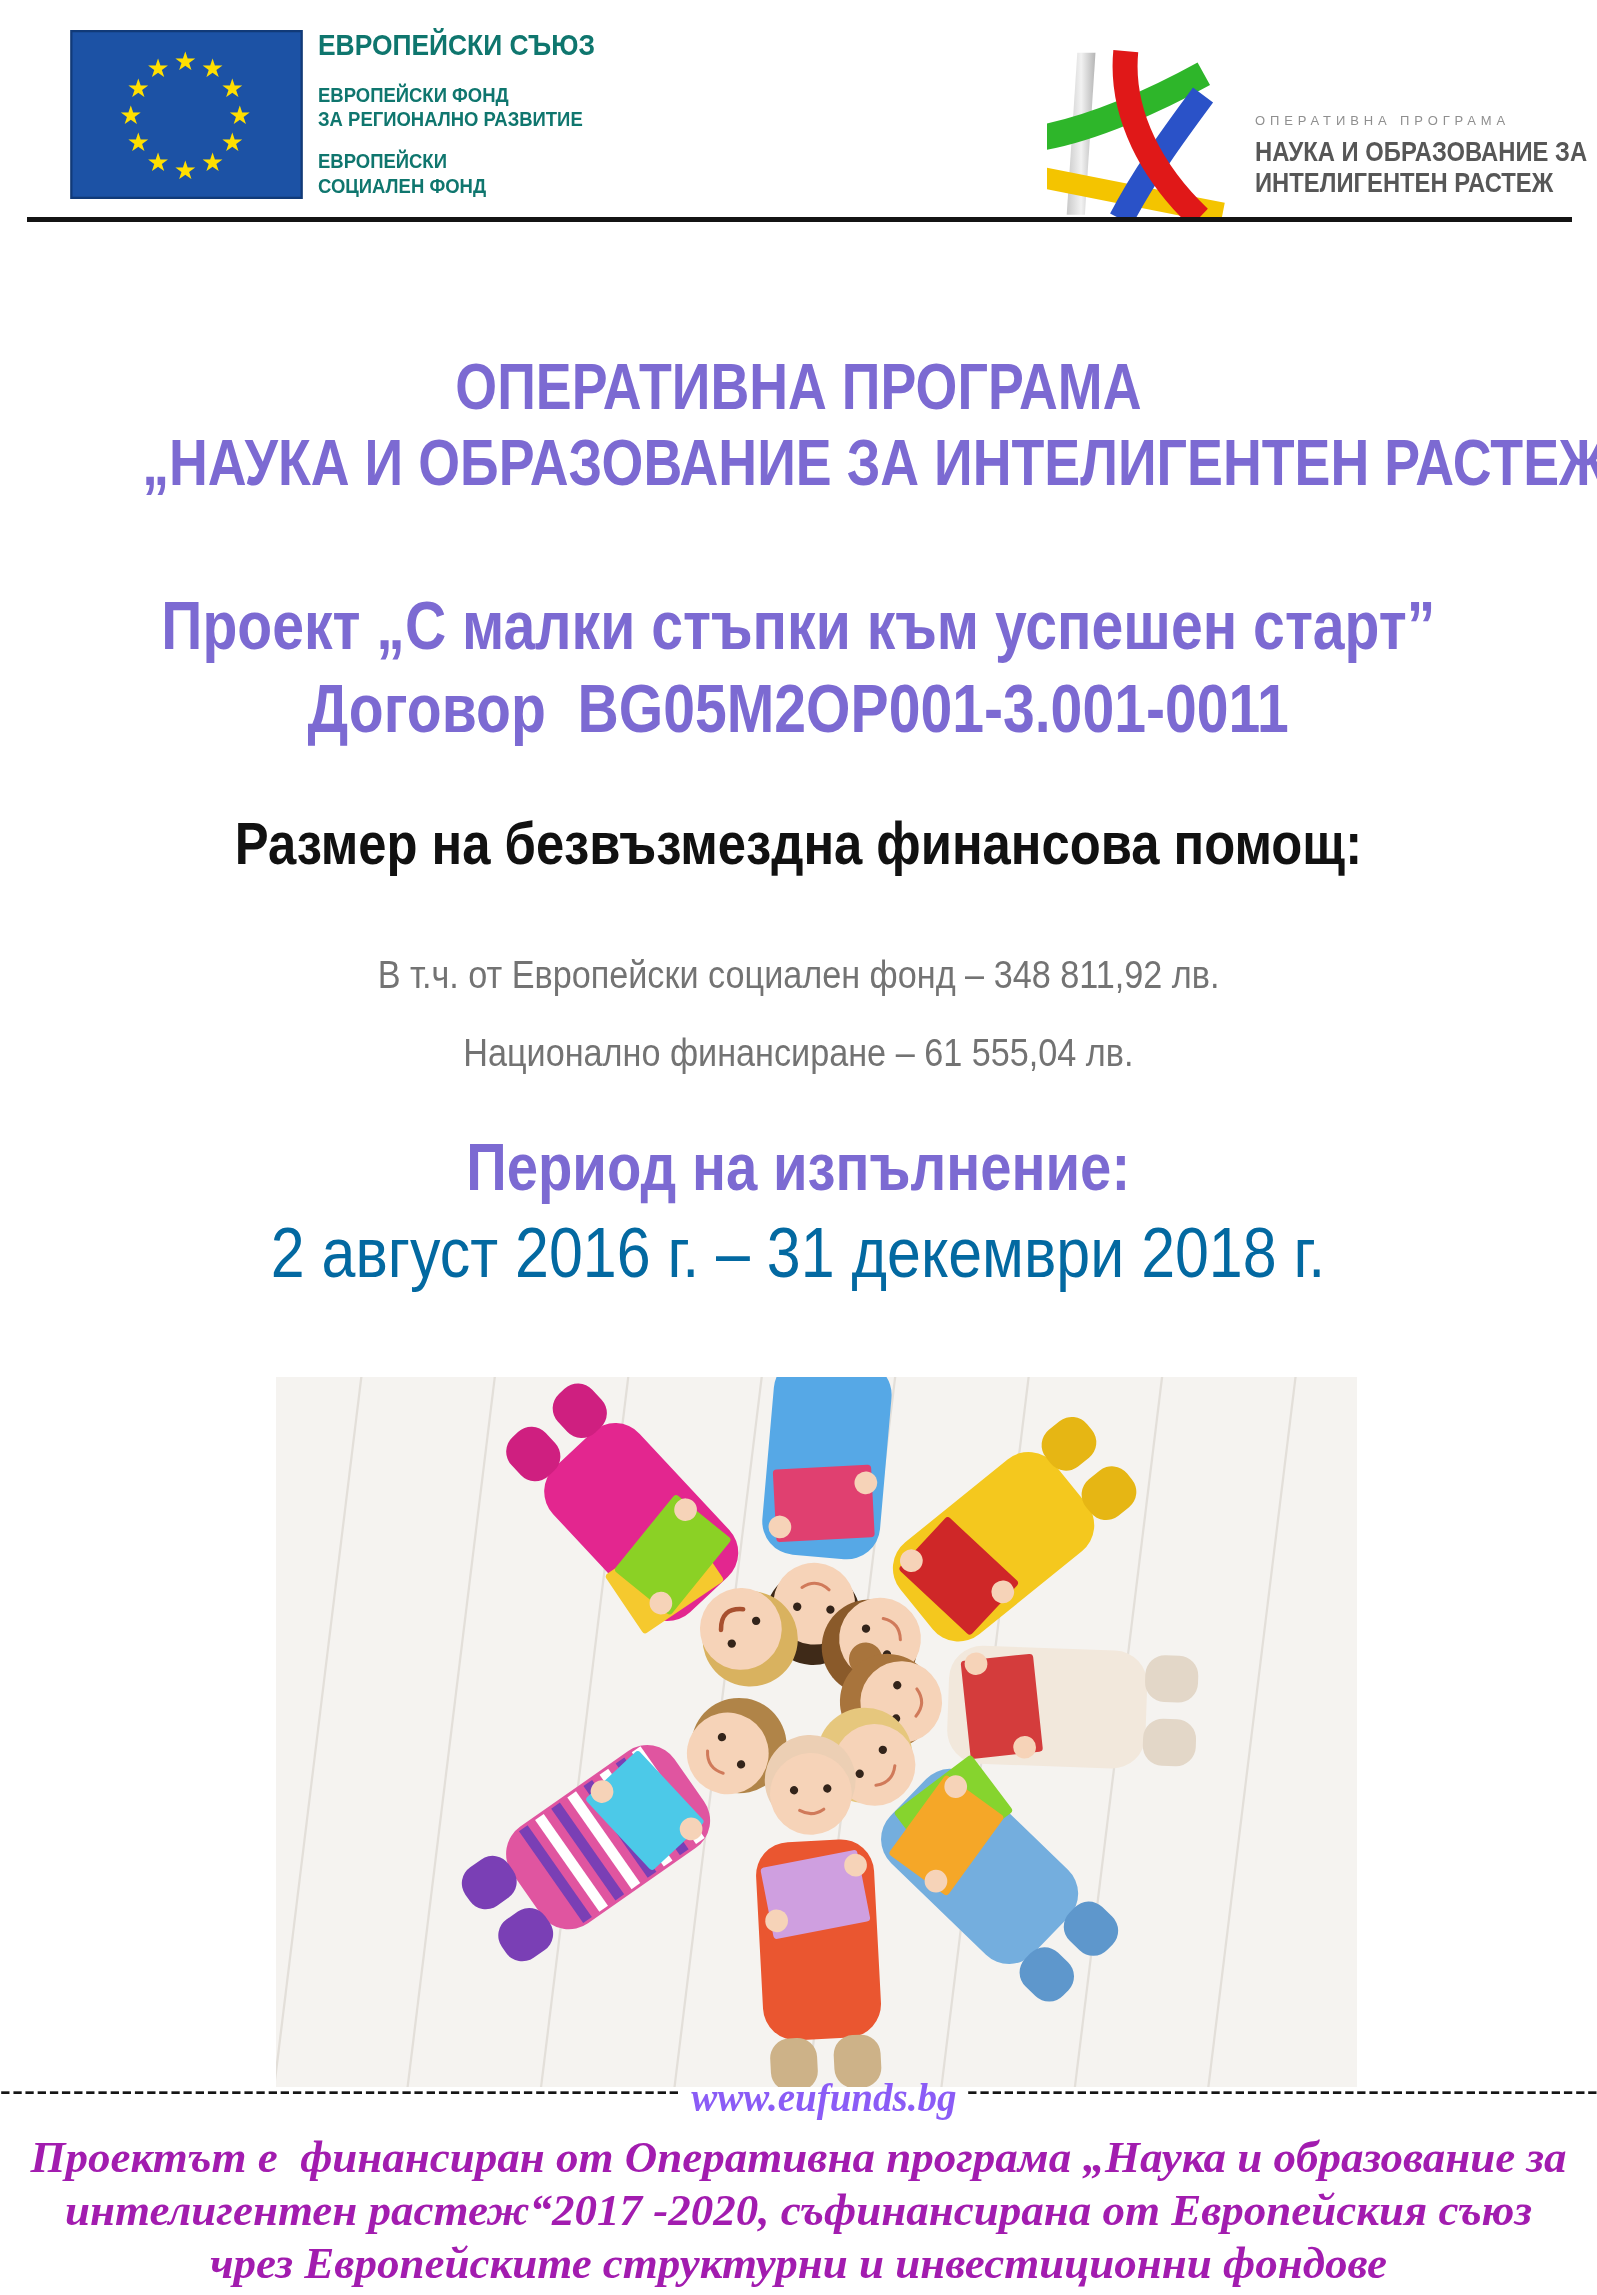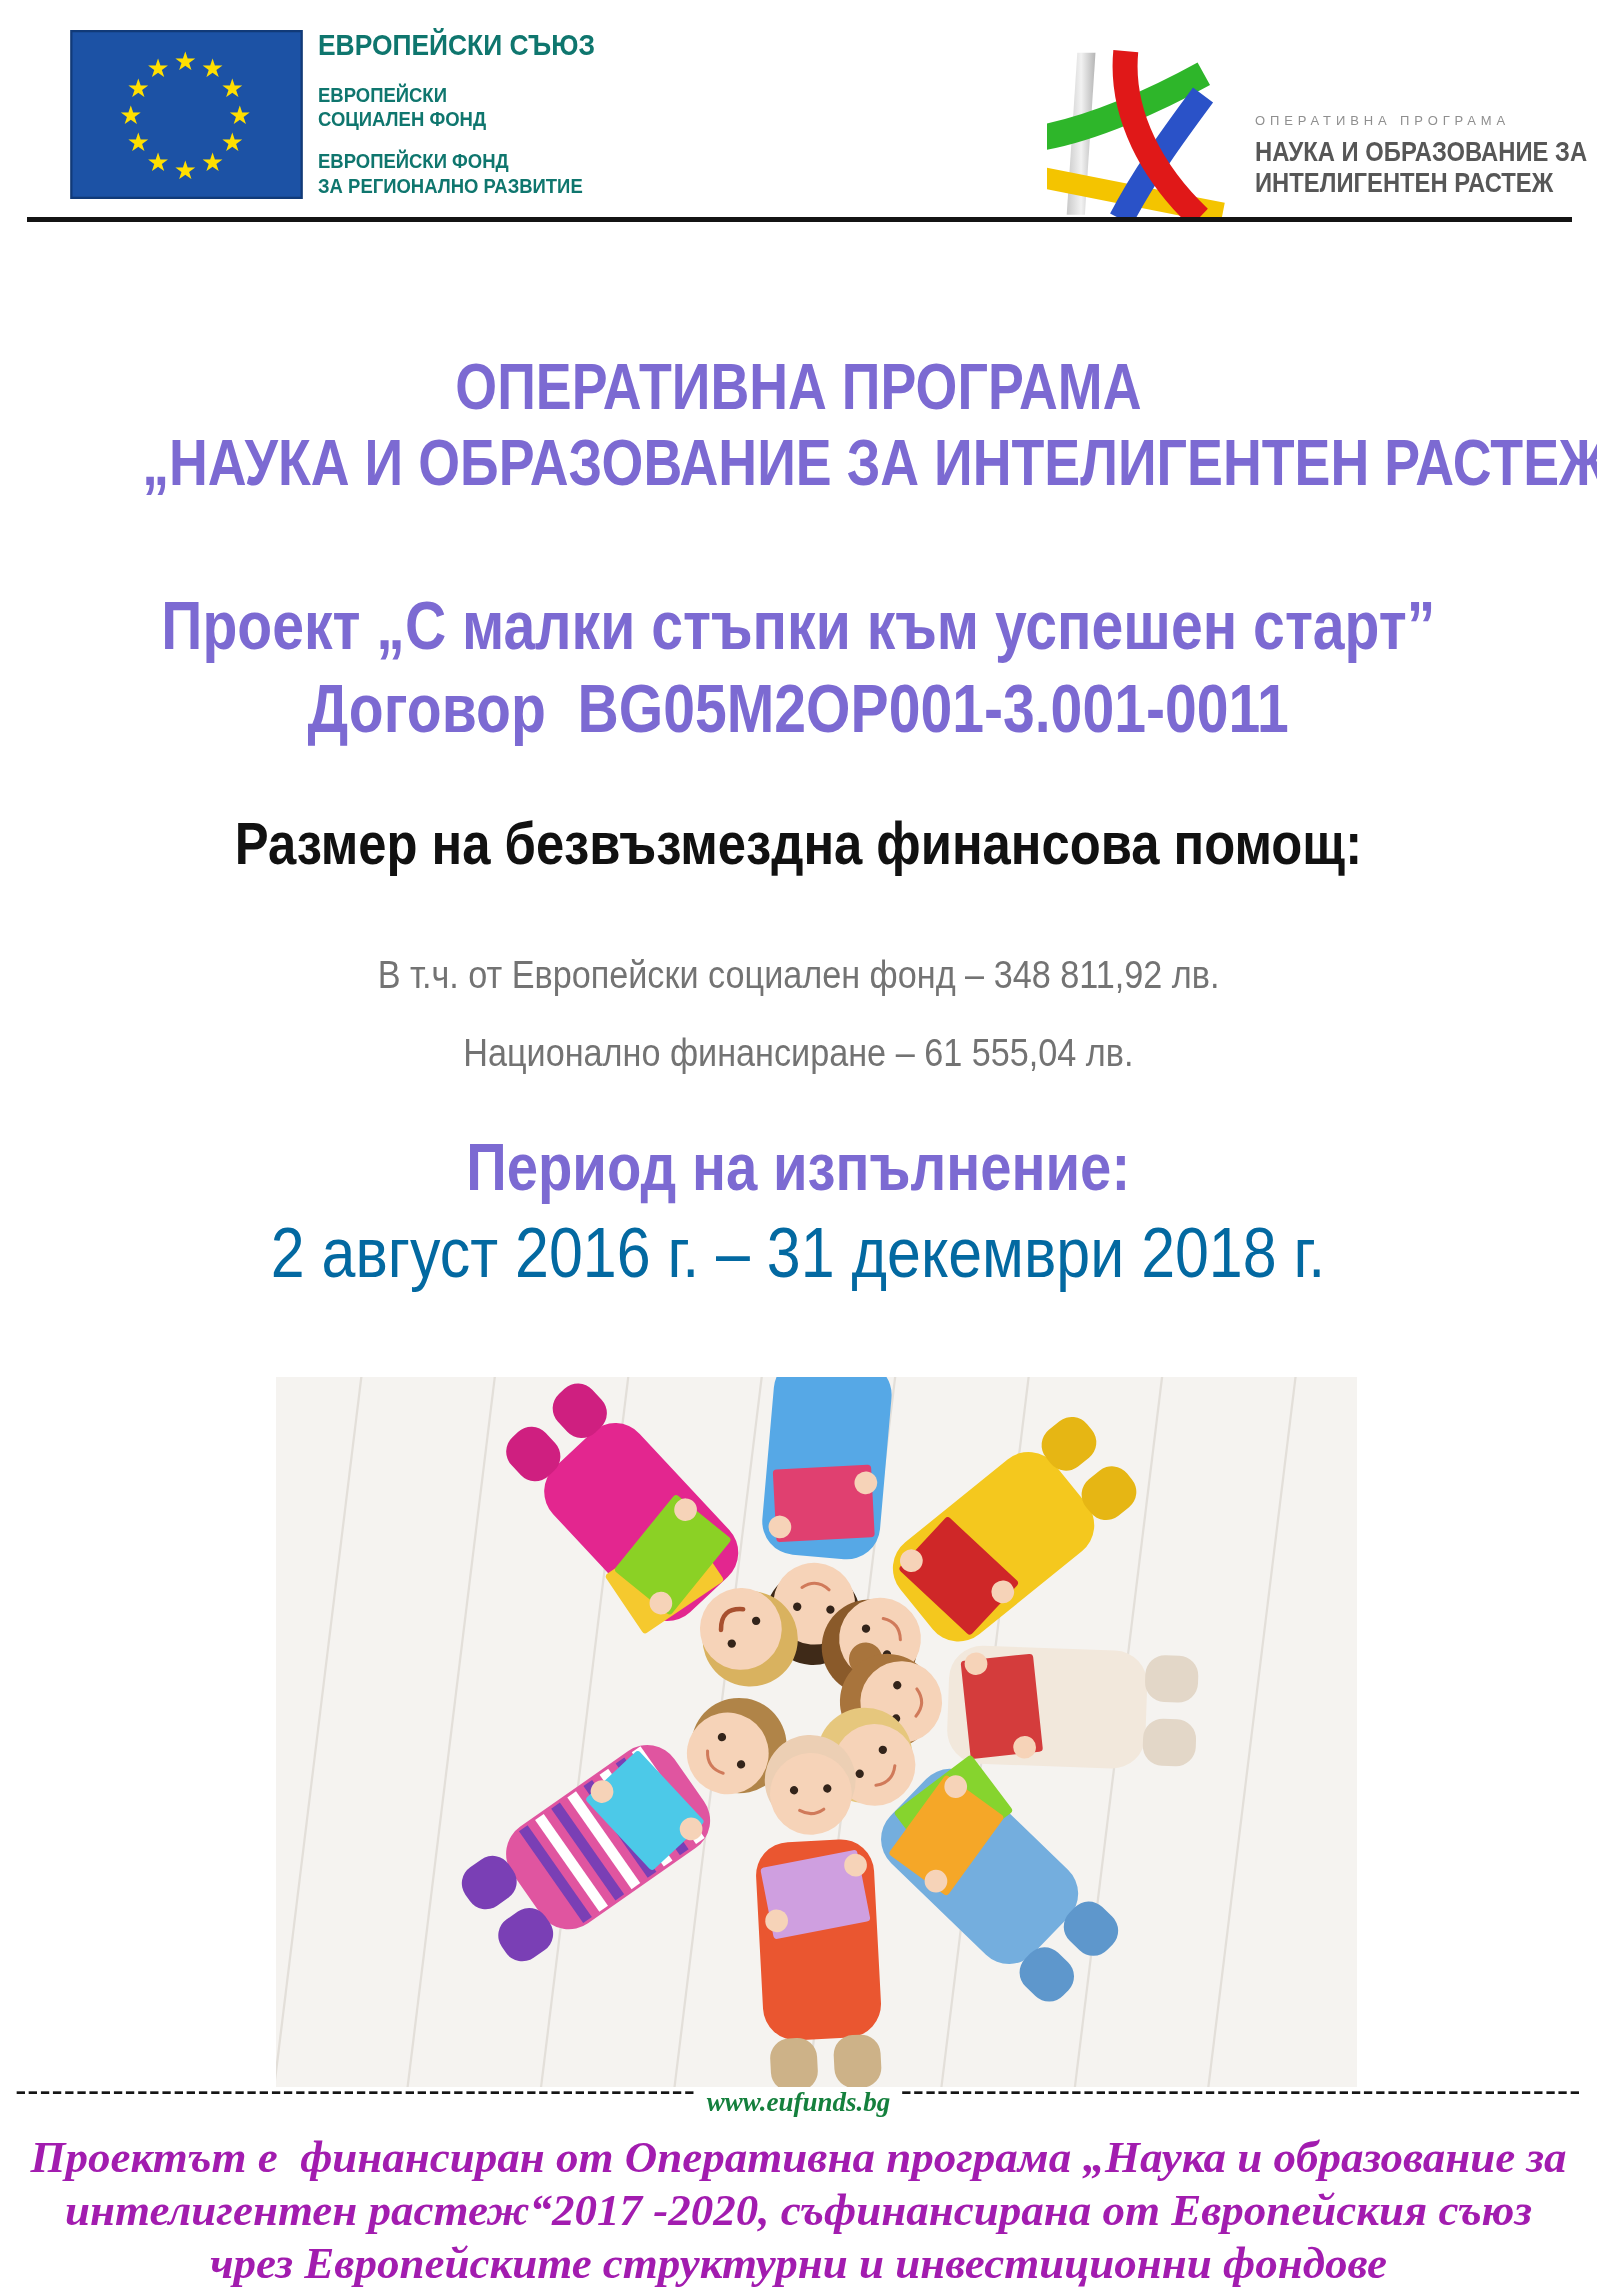--- a/index.html
+++ b/index.html
@@ -38,21 +38,21 @@
   .grant-national{top:1012px;margin-top:20px;}
 
   .period-heading{top:1128px;font-size:67px;font-weight:bold;}
   .period-value{top:1213px;font-size:70px;color:#0369a1;}
 
   .photo{left:276px;top:1377px;width:1081px;height:710px;}
 
   
   .url-line{top:2071px;white-space:nowrap;font-family:"Liberation Serif",serif;}
   .dashes{font-size:32px;font-weight:bold;color:#151515;letter-spacing:1.5px;vertical-align:10.6px;white-space:pre;}
-  .url{font-size:27px;font-weight:bold;font-style:italic;color:#15803d;padding:0 10.6px;white-space:pre;}
+  .url{font-size:39px;font-weight:bold;font-style:italic;color:#8b5cf6;padding:0 10.6px;white-space:pre;}
 
   .footer-text{top:2131px;font-family:"Liberation Serif",serif;font-style:italic;font-weight:bold;
                font-size:45px;line-height:1.18;color:#a21caf;}
   .footer-text div{white-space:pre;}
 </style>
 </head>
 <body>
 
 <div class="page">
 
@@ -72,26 +72,26 @@
         <text x="80" y="112" dy="0.36em">★</text>
         <text x="90" y="76" dy="0.36em">★</text>
         <text x="116" y="50" dy="0.36em">★</text>
       </g>
     </svg>
   </div>
 
   <div class="abs eu-text">
     <div class="eu-title"><span class="nl">ЕВРОПЕЙСКИ СЪЮЗ</span></div>
     <div class="eu-fund">
+      <div><span class="nl">ЕВРОПЕЙСКИ ФОНД</span></div>
+      <div><span class="nl">ЗА РЕГИОНАЛНО РАЗВИТИЕ</span></div>
+    </div>
+    <div class="eu-fund">
       <div><span class="nl">ЕВРОПЕЙСКИ</span></div>
       <div><span class="nl">СОЦИАЛЕН ФОНД</span></div>
-    </div>
-    <div class="eu-fund">
-      <div><span class="nl">ЕВРОПЕЙСКИ ФОНД</span></div>
-      <div><span class="nl">ЗА РЕГИОНАЛНО РАЗВИТИЕ</span></div>
     </div>
   </div>
 
   <div class="abs op-ribbons">
     <svg width="203" height="178" viewBox="0 0 268 235">
       <defs>
         <linearGradient id="grayband" x1="0" y1="0" x2="1" y2="0">
           <stop offset="0" stop-color="#c9c9c9"></stop>
             <stop offset="0.5" stop-color="#f2f2f2"></stop>
             <stop offset="1" stop-color="#b5b5b5"></stop>

